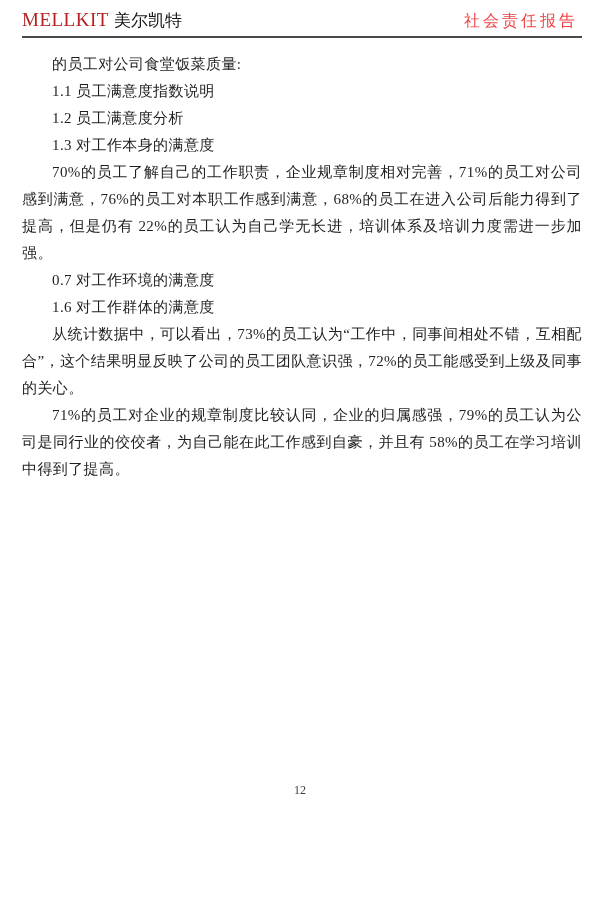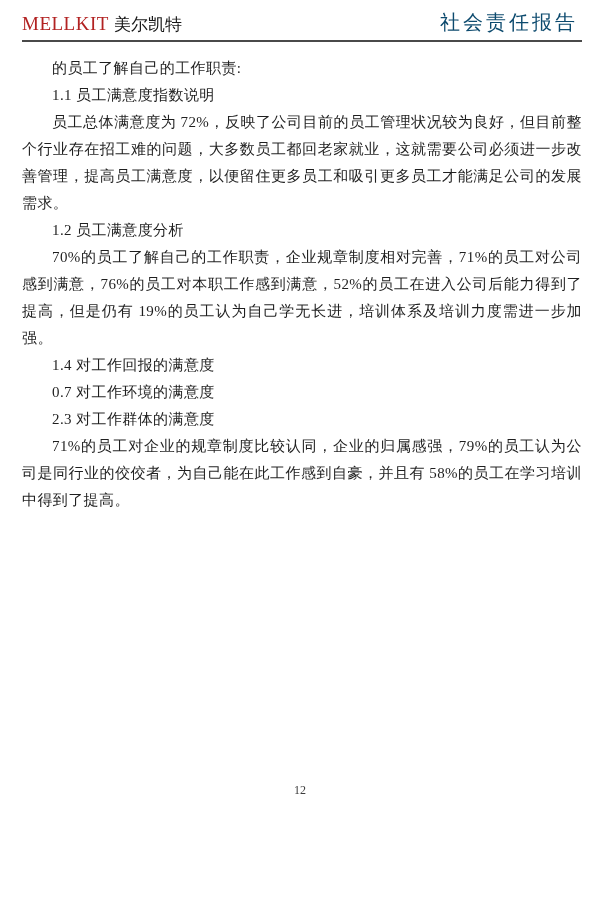--- a/index.html
+++ b/index.html
@@ -32,22 +32,22 @@
     color: #b22222;
     font-size: 19px;
     letter-spacing: 0.5px;
   }
   .brand-cn {
     color: #161616;
     font-size: 17px;
     margin-left: 5px;
   }
   .doc-title {
-    color: #0c4a6e;
-    font-size: 20px;
+    color: #ef4444;
+    font-size: 16px;
     letter-spacing: 3px;
     padding-right: 4px;
   }
   .doc-body {
     margin-top: 13px;
     font-size: 15px;
     line-height: 27px;
     text-align: justify;
     letter-spacing: 0.4px;
   }
@@ -71,34 +71,34 @@
 <div class="page">
 
   <header class="page-header">
     <div class="brand">
       <span class="brand-latin">MELLKIT</span><span class="brand-cn">美尔凯特</span>
     </div>
     <div class="doc-title">社会责任报告</div>
   </header>
 
   <main class="doc-body">
-    <p class="para">的员工了解自己的工作职责:</p>
+    <p class="para">的员工对公司食堂饭菜质量:</p>
 
     <p class="para">1.1 员工满意度指数说明</p>
-    <p class="para">员工总体满意度为 72%，反映了公司目前的员工管理状况较为良好，但目前整个行业存在招工难的问题，大多数员工都回老家就业，这就需要公司必须进一步改善管理，提高员工满意度，以便留住更多员工和吸引更多员工才能满足公司的发展需求。</p>
 
     <p class="para">1.2 员工满意度分析</p>
 
-    <p class="para">70%的员工了解自己的工作职责，企业规章制度相对完善，71%的员工对公司感到满意，76%的员工对本职工作感到满意，52%的员工在进入公司后能力得到了提高，但是仍有 19%的员工认为自己学无长进，培训体系及培训力度需进一步加强。</p>
+    <p class="para">1.3 对工作本身的满意度</p>
+    <p class="para">70%的员工了解自己的工作职责，企业规章制度相对完善，71%的员工对公司感到满意，76%的员工对本职工作感到满意，68%的员工在进入公司后能力得到了提高，但是仍有 22%的员工认为自己学无长进，培训体系及培训力度需进一步加强。</p>
 
-    <p class="para">1.4 对工作回报的满意度</p>
 
     <p class="para">0.7 对工作环境的满意度</p>
 
-    <p class="para">2.3 对工作群体的满意度</p>
+    <p class="para">1.6 对工作群体的满意度</p>
+    <p class="para">从统计数据中，可以看出，73%的员工认为“工作中，同事间相处不错，互相配合”，这个结果明显反映了公司的员工团队意识强，72%的员工能感受到上级及同事的关心。</p>
 
     <p class="para">71%的员工对企业的规章制度比较认同，企业的归属感强，79%的员工认为公司是同行业的佼佼者，为自己能在此工作感到自豪，并且有 58%的员工在学习培训中得到了提高。</p>
   </main>
 
   <footer class="page-footer">
     <span>12</span>
   </footer>
 
 </div>
 

